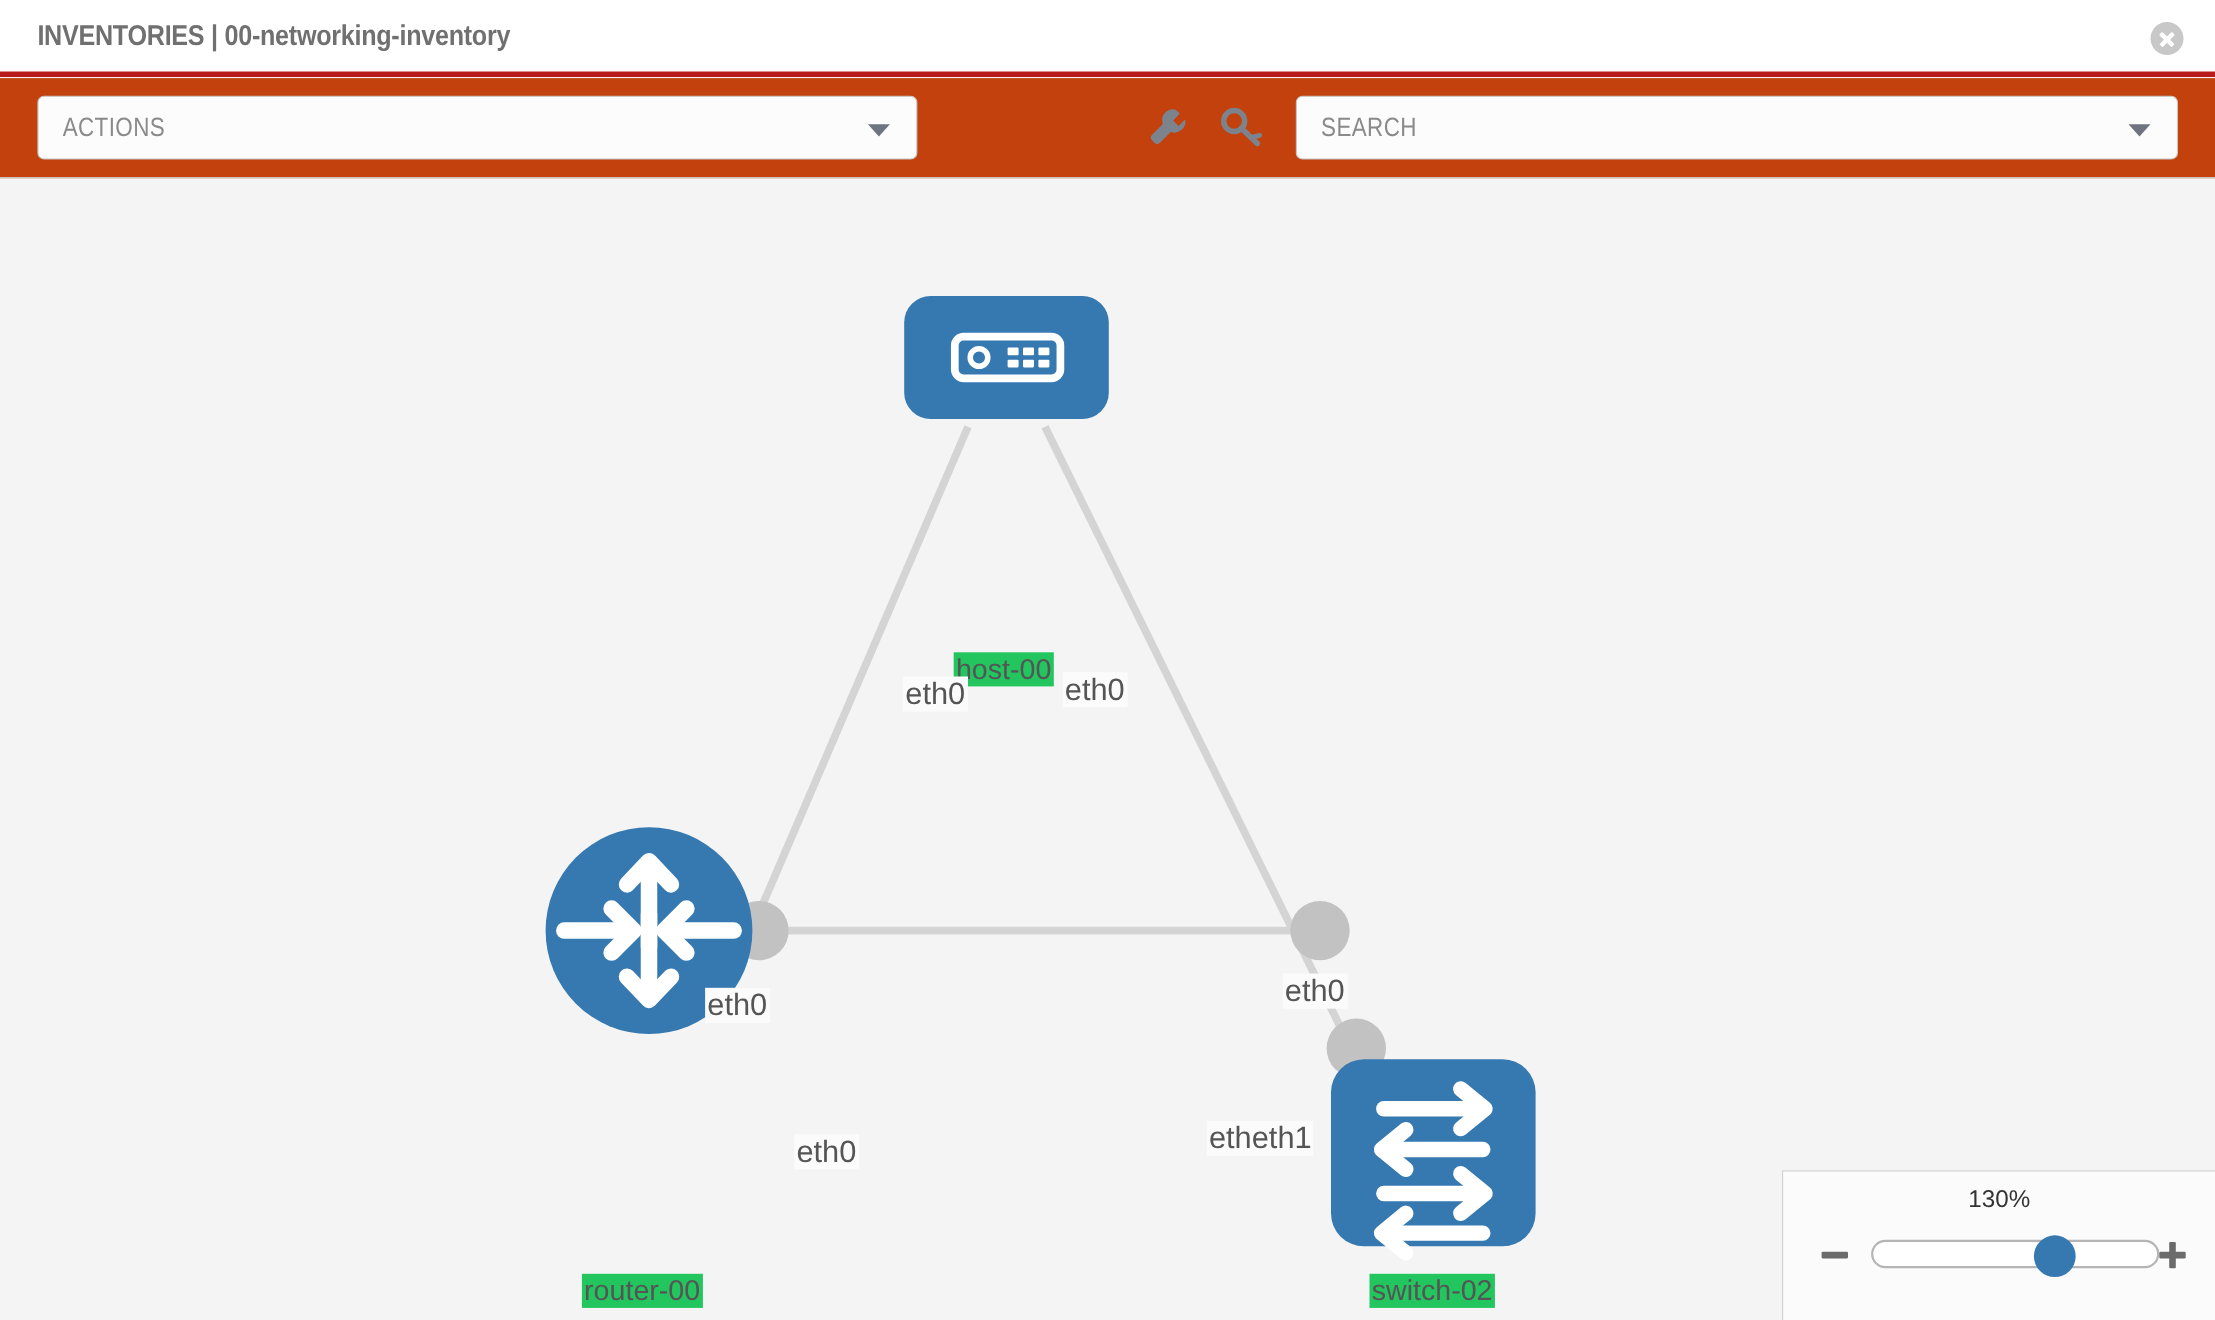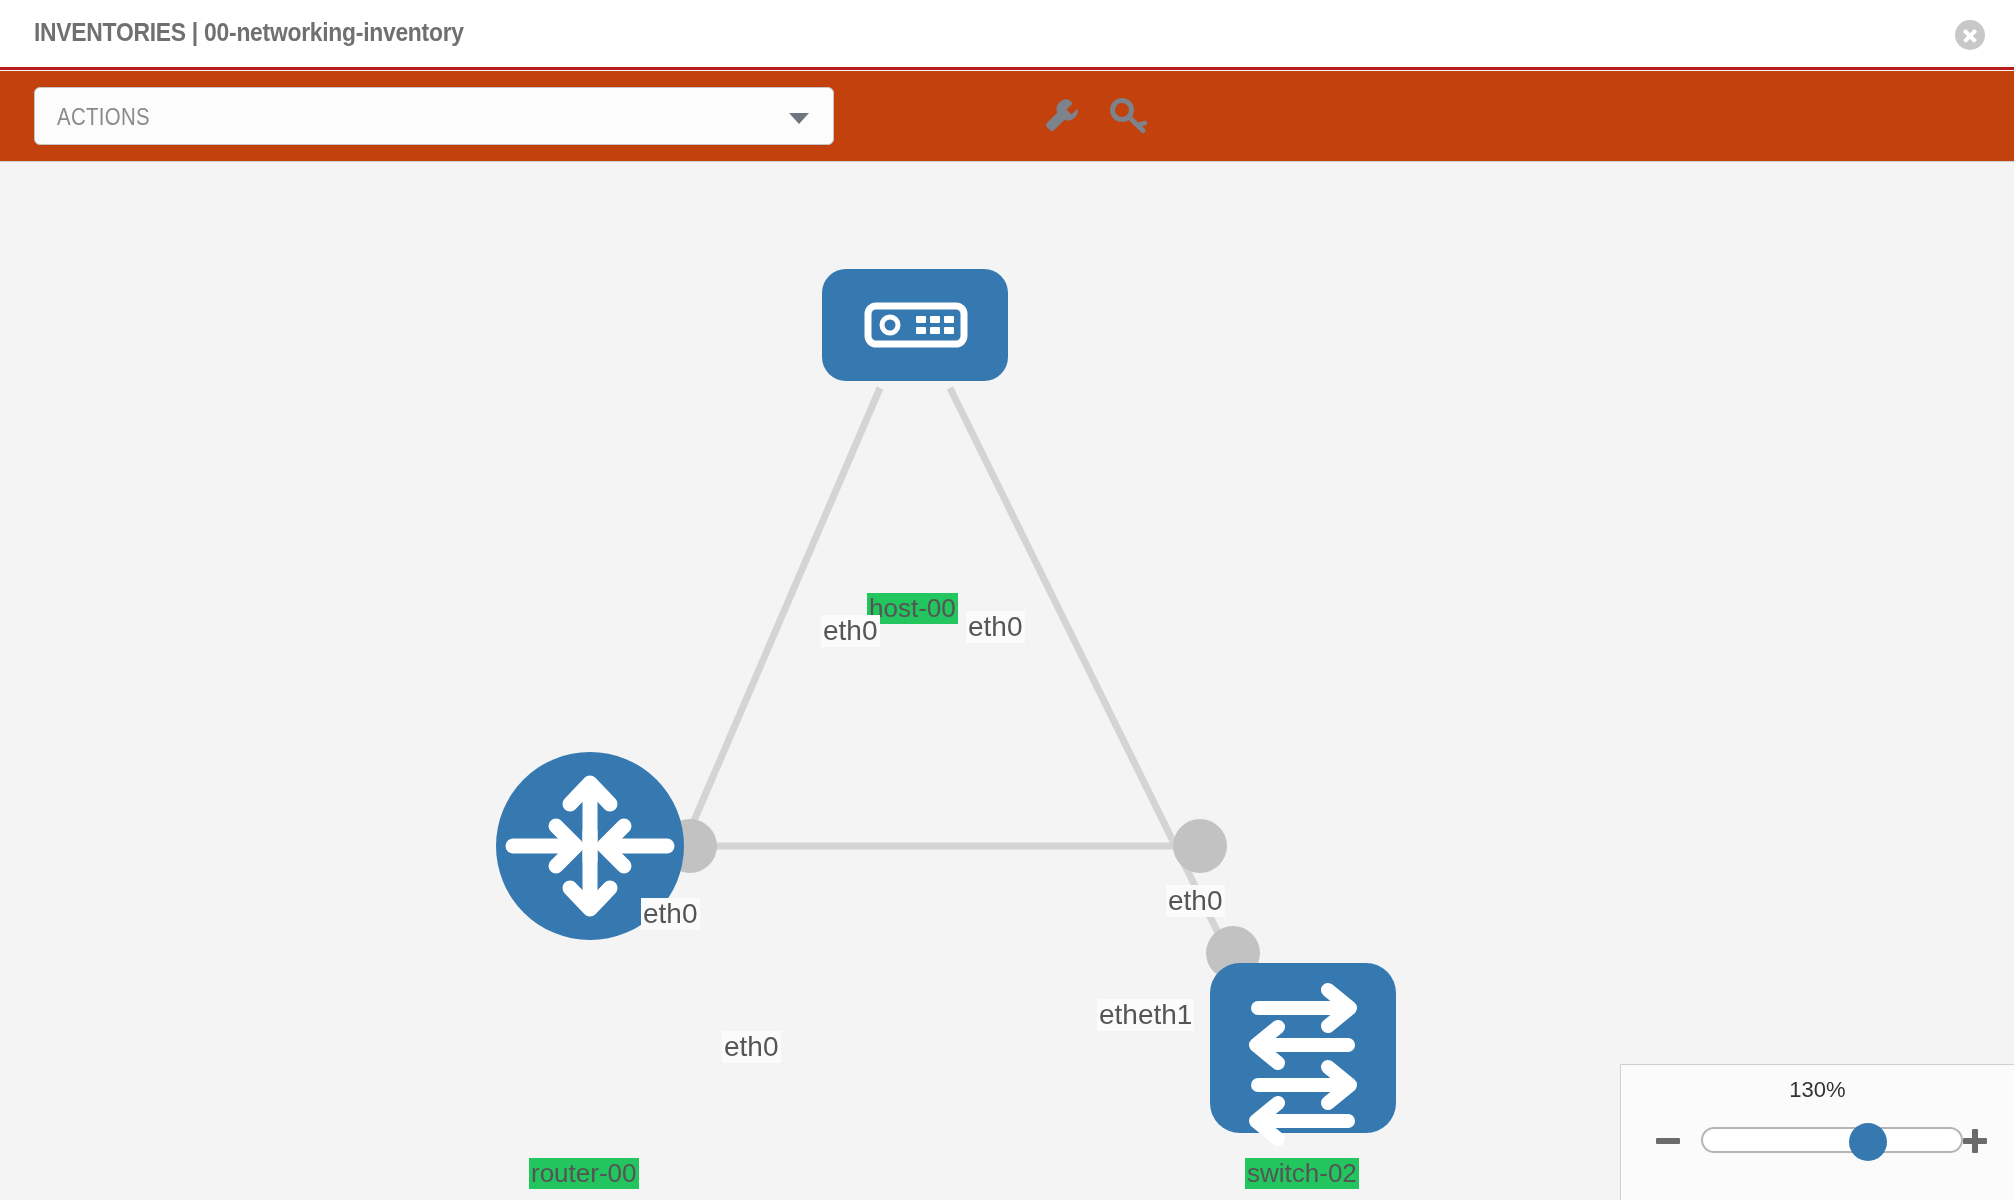--- a/index.html
+++ b/index.html
@@ -8,21 +8,21 @@
     font-family: "Liberation Sans", sans-serif;
     background: #f4f4f4;
     overflow: hidden;
   }
 
   
   .header {
     position: absolute; top: 0; left: 0;
     width: 2014px; height: 70px;
     background: #ffffff;
-    border-bottom: 3px solid #b91c1c;
+    border-bottom: 5px solid #b91c1c;
   }
   .page-title {
     position: absolute; left: 34px; top: 17px;
     font-size: 26px; font-weight: bold;
     color: #707070;
     letter-spacing: -0.3px;
     font-stretch: condensed;
     transform: scaleX(0.88);
     transform-origin: left center;
     white-space: nowrap;
@@ -189,20 +189,24 @@
   </div>
 
   <div class="tool-icon icon-key">
     <svg width="48" height="48" viewBox="0 0 48 48">
       <circle cx="17" cy="19" r="9.5" fill="none" stroke="#7d838c" stroke-width="5"></circle>
       <path d="M23.5 25.5 L38 39.5" stroke="#7d838c" stroke-width="5" stroke-linecap="round" fill="none"></path>
       <path d="M33 34 L40 32" stroke="#7d838c" stroke-width="4.5" stroke-linecap="round" fill="none"></path>
     </svg>
   </div>
 
+  <div class="search-box">
+    <div class="search-label">SEARCH</div>
+    <div class="caret"></div>
+  </div>
 </div>
 
 <div class="canvas">
 
   <svg class="topo-svg" width="2014" height="1037" viewBox="0 0 2014 1037">
 
     <g stroke="#d4d4d4" stroke-width="7" fill="none">
       <line x1="880" y1="225" x2="650" y2="760"></line>
     </g>
     <g stroke="#d4d4d4" stroke-width="7" fill="none">
@@ -271,21 +275,21 @@
 
   <div class="node-label" style="left:867px; top:430px;">host-00</div>
   <div class="node-label" style="left:529px; top:995px;">router-00</div>
   <div class="node-label" style="left:1245px; top:995px;">switch-02</div>
 
   <div class="edge-label" style="left:821px; top:452px;">eth0</div>
   <div class="edge-label" style="left:966px; top:448px;">eth0</div>
   <div class="edge-label" style="left:641px; top:735px;">eth0</div>
   <div class="edge-label" style="left:1166px; top:722px;">eth0</div>
   <div class="edge-label" style="left:722px; top:868px;">eth0</div>
-  <div class="edge-label" style="left:1097px; top:836px;">etheth1</div>
+  <div class="edge-label" style="left:1097px; top:856px;">etheth1</div>
 
   <div class="zoom-panel">
     <div class="zoom-pct">130%</div>
     <div class="zoom-minus"></div>
     <div class="zoom-track">
       <div class="zoom-handle" id="zoom-handle" style="left: 145.6px;"></div>
     </div>
     <div class="zoom-plus"></div>
   </div>
 </div>

